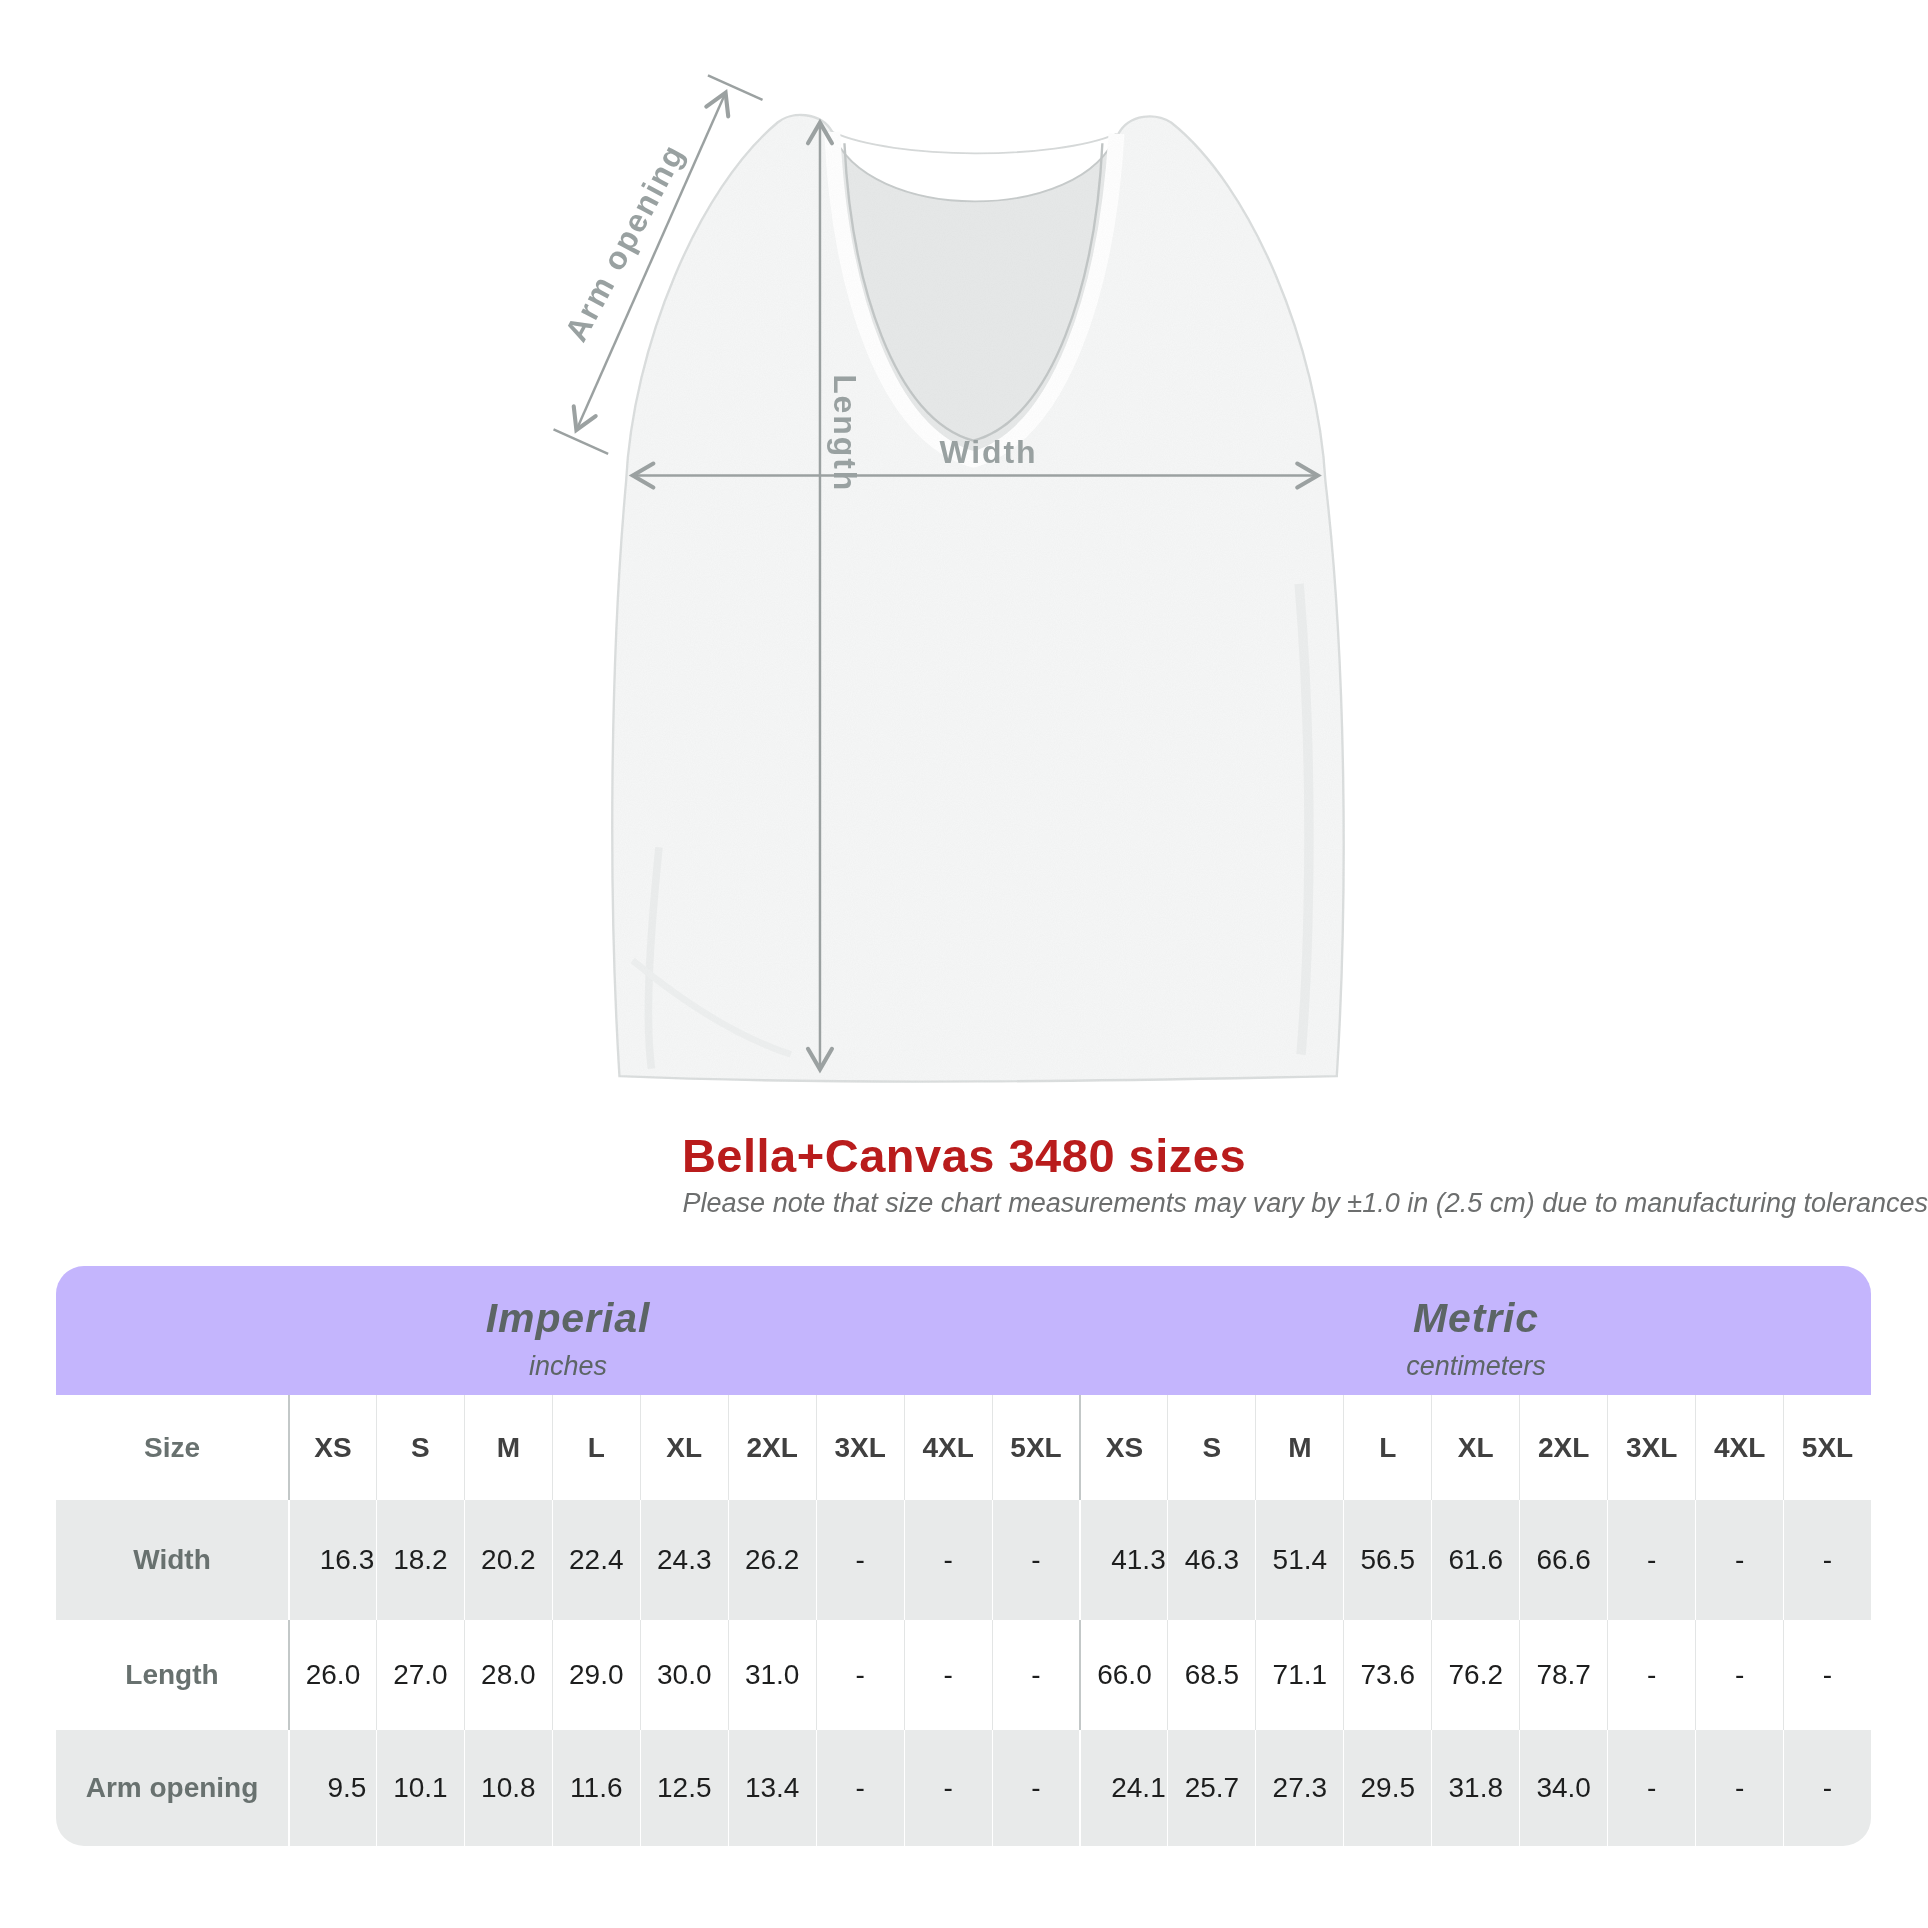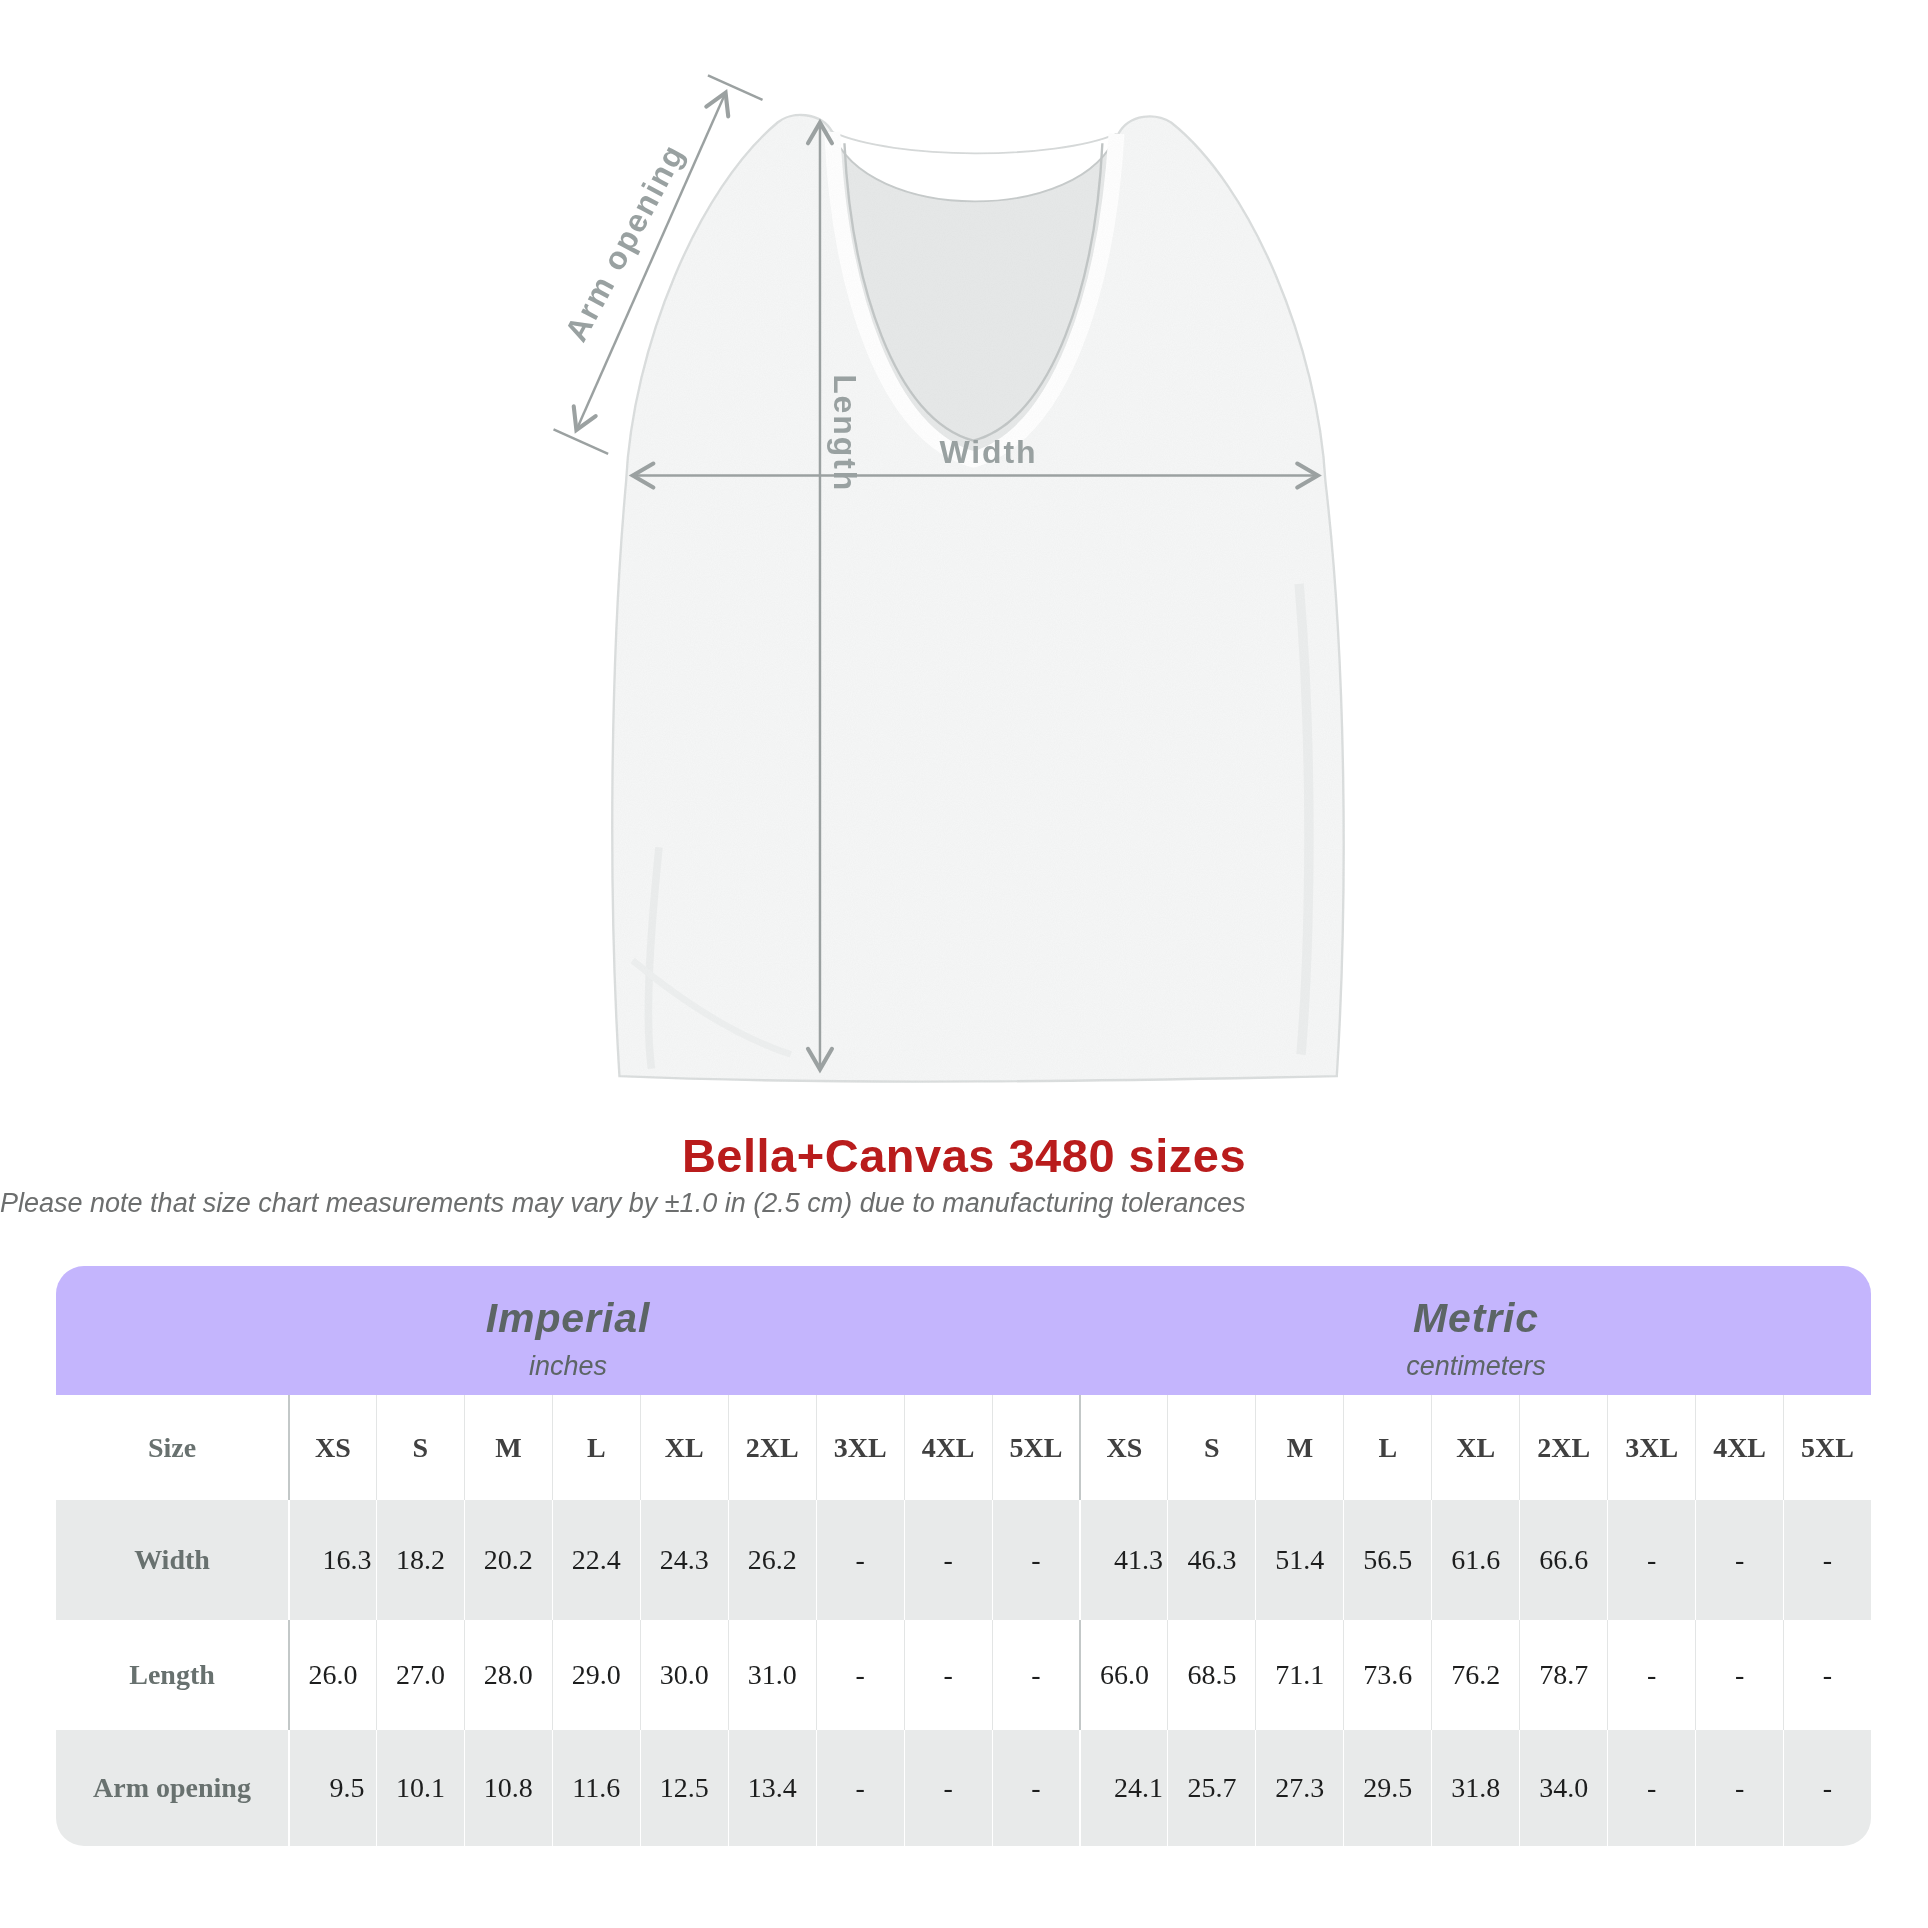--- a/index.html
+++ b/index.html
@@ -13,33 +13,33 @@
   .dim{font-family:"Liberation Sans",sans-serif;font-size:34px;font-weight:bold;
        fill:#99a1a1;letter-spacing:2px;}
 
   
   .page-title{
     position:absolute;top:1128px;left:0;width:100%;margin:0;
     text-align:center;font-size:47px;font-weight:bold;color:#b91c1c;letter-spacing:0.5px;
   }
   .tolerance-note{
     position:absolute;top:1188px;left:0;width:100%;margin:0;
-    text-align:left;font-style:italic;font-size:27px;color:#6c6e6e;
+    text-align:right;font-style:italic;font-size:27px;color:#6c6e6e;
   }
 
   
   .size-table{position:absolute;left:56px;top:1266px;width:1815px;}
   .band{position:relative;height:129px;background:#c4b5fd;border-radius:28px 28px 0 0;}
   .ug{position:absolute;top:30px;text-align:center;}
   .ug-imp{left:0;width:1024px;}
   .ug-met{left:1024px;width:792px;}
   .ug-label{font-size:41px;font-weight:bold;font-style:italic;color:#5c6565;letter-spacing:0.9px;line-height:1.1;}
   .ug-sub{margin-top:11.3px;font-size:27px;font-style:italic;color:#5c6565;line-height:1.1;}
 
-  .t-row{display:grid;grid-template-columns:232px repeat(18,1fr);font-family:Liberation Serif, serif;}
+  .t-row{display:grid;grid-template-columns:232px repeat(18,1fr);}
   .rh1{height:105px;} .rh2{height:120px;} .rh3{height:110px;} .rh4{height:116px;}
   .row-dark{background:#e8eaea;}
   .row-last{border-radius:0 0 28px 28px;}
   .c{display:flex;align-items:center;justify-content:center;
      font-size:28px;color:#1d1e1e;height:100%;}
   .c.ch{font-weight:bold;color:#404040;}       
   .c.rh{font-weight:bold;color:#68716f;}       
   .v{border-left:1.9px solid #e3e5e5;}
   .v.maj{border-left-width:2.8px;border-left-color:#c3c8c8;}
   .row-dark .v{border-left-color:#ffffff;}

